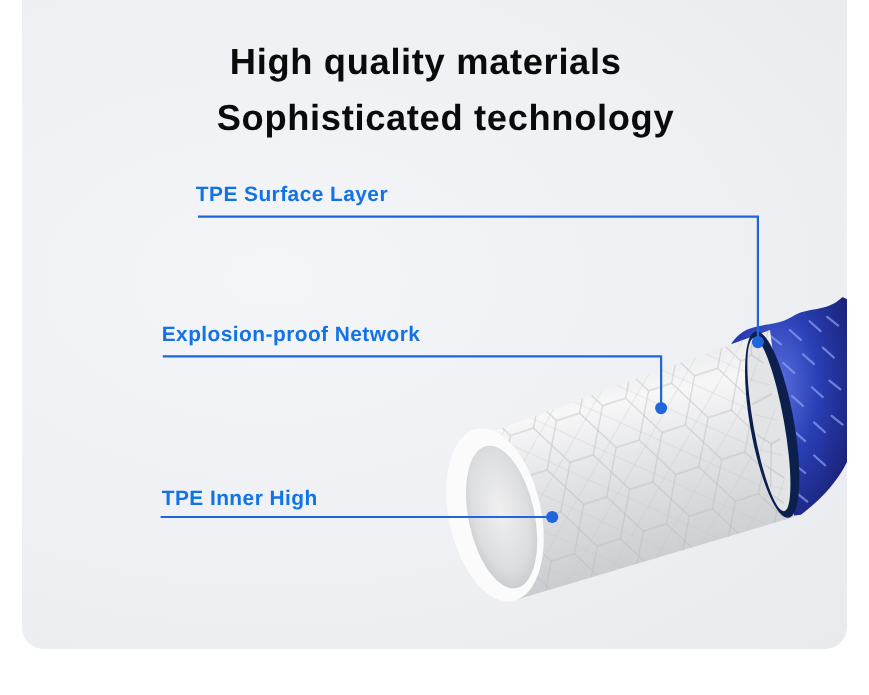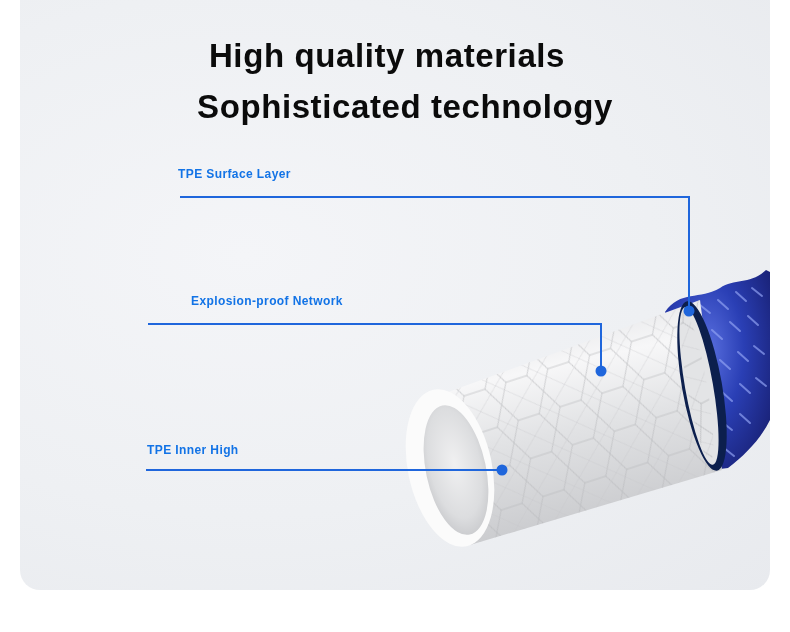--- a/index.html
+++ b/index.html
@@ -11,21 +11,21 @@
     overflow:hidden;
   }
   .title {
     position:absolute; left:0; width:790px; text-align:center;
     font-weight:bold; color:#0b0b0b; font-size:33px; letter-spacing:0.6px;
     margin:0;
   }
   .t1 { top:37px; left:-8px; }
   .t2 { top:88px; left:10px; }
   .label {
-    position:absolute; color:#1273e6; font-weight:bold; font-size:12px; letter-spacing:0.4px; white-space:nowrap;
+    position:absolute; color:#1273e6; font-weight:bold; font-size:19px; letter-spacing:0.4px; white-space:nowrap;
   }
   svg.art { position:absolute; left:0; top:0; }
 </style>
 </head>
 <body>
 
 <div class="card"></div>
 
 <h1 class="title t1">High quality materials</h1>
 <h1 class="title t2">Sophisticated technology</h1>
@@ -87,14 +87,14 @@
     <polyline points="180,197 689,197 689,311"></polyline>
     <polyline points="148,324 601,324 601,371"></polyline>
     <polyline points="146,470 502,470"></polyline>
   </g>
   <circle cx="689" cy="311" r="5.5" fill="#1f66dc"></circle>
   <circle cx="601" cy="371" r="5.5" fill="#1f66dc"></circle>
   <circle cx="502" cy="470" r="5.5" fill="#1f66dc"></circle>
 </svg>
 
 <div class="label" style="left:178px; top:167px;">TPE Surface Layer</div>
-<div class="label" style="left:147px; top:294px;margin-left:44px;">Explosion-proof Network</div>
+<div class="label" style="left:147px; top:294px;">Explosion-proof Network</div>
 <div class="label" style="left:147px; top:443px;">TPE Inner High</div>
 
 </body></html>

